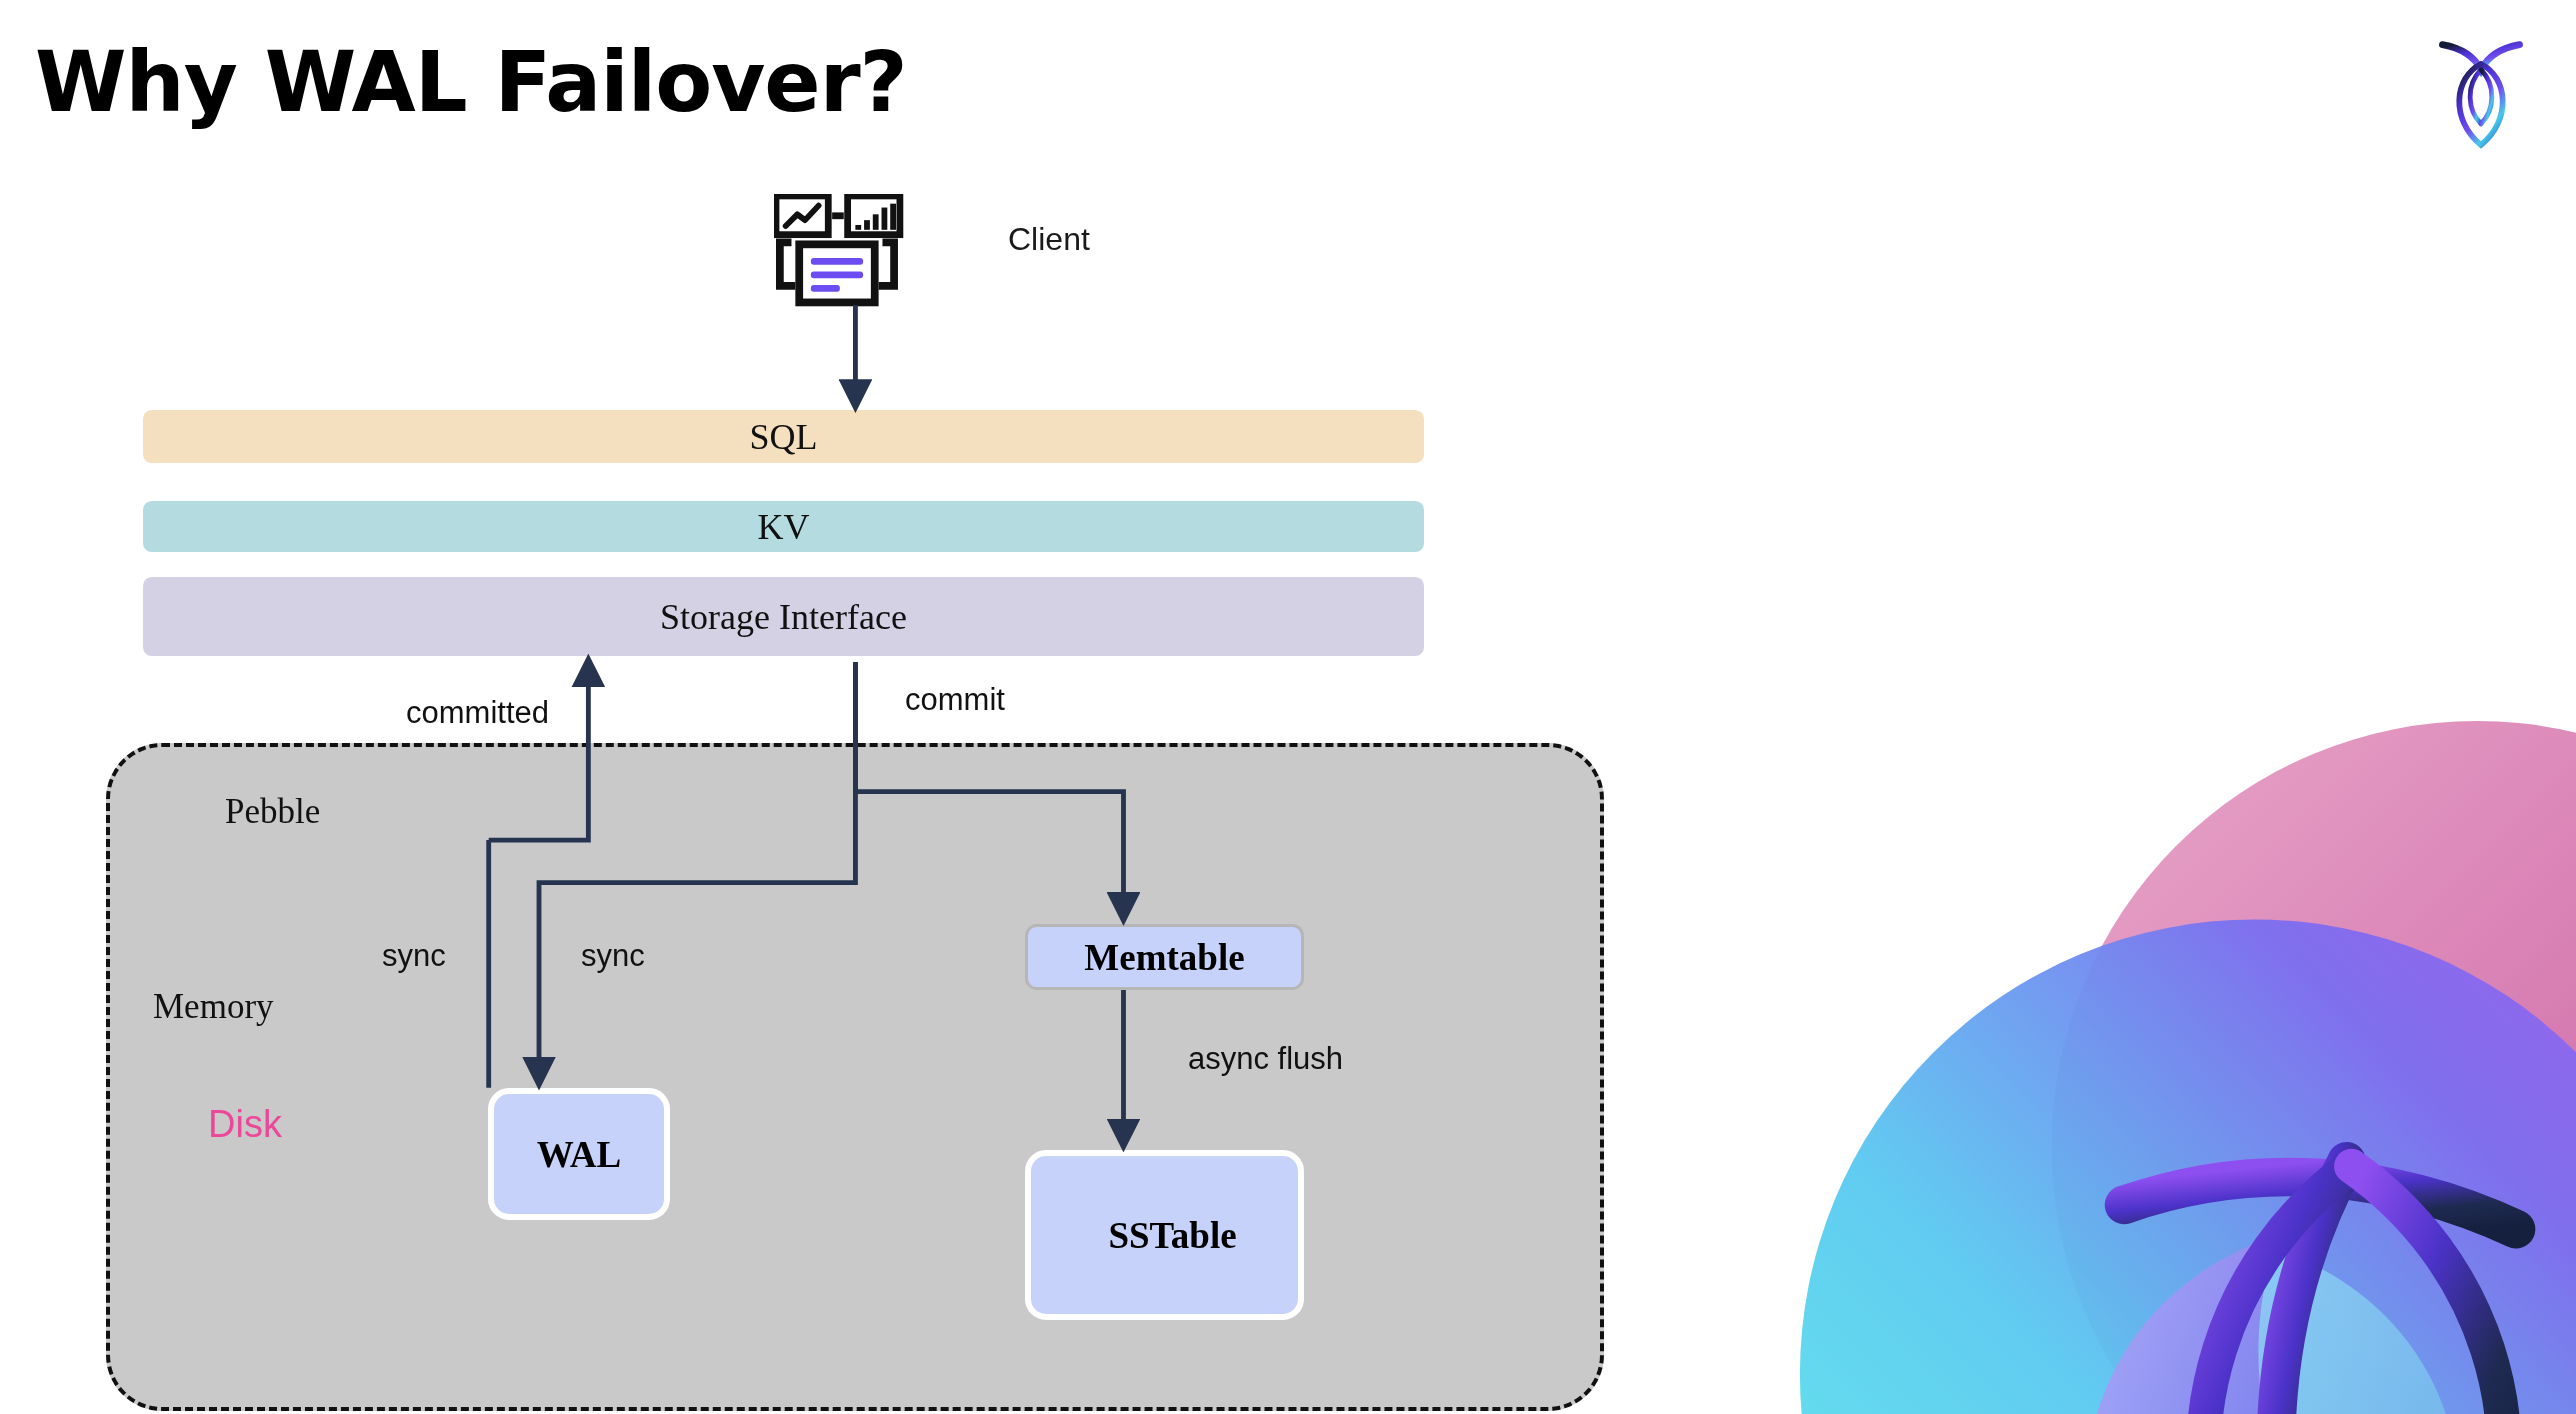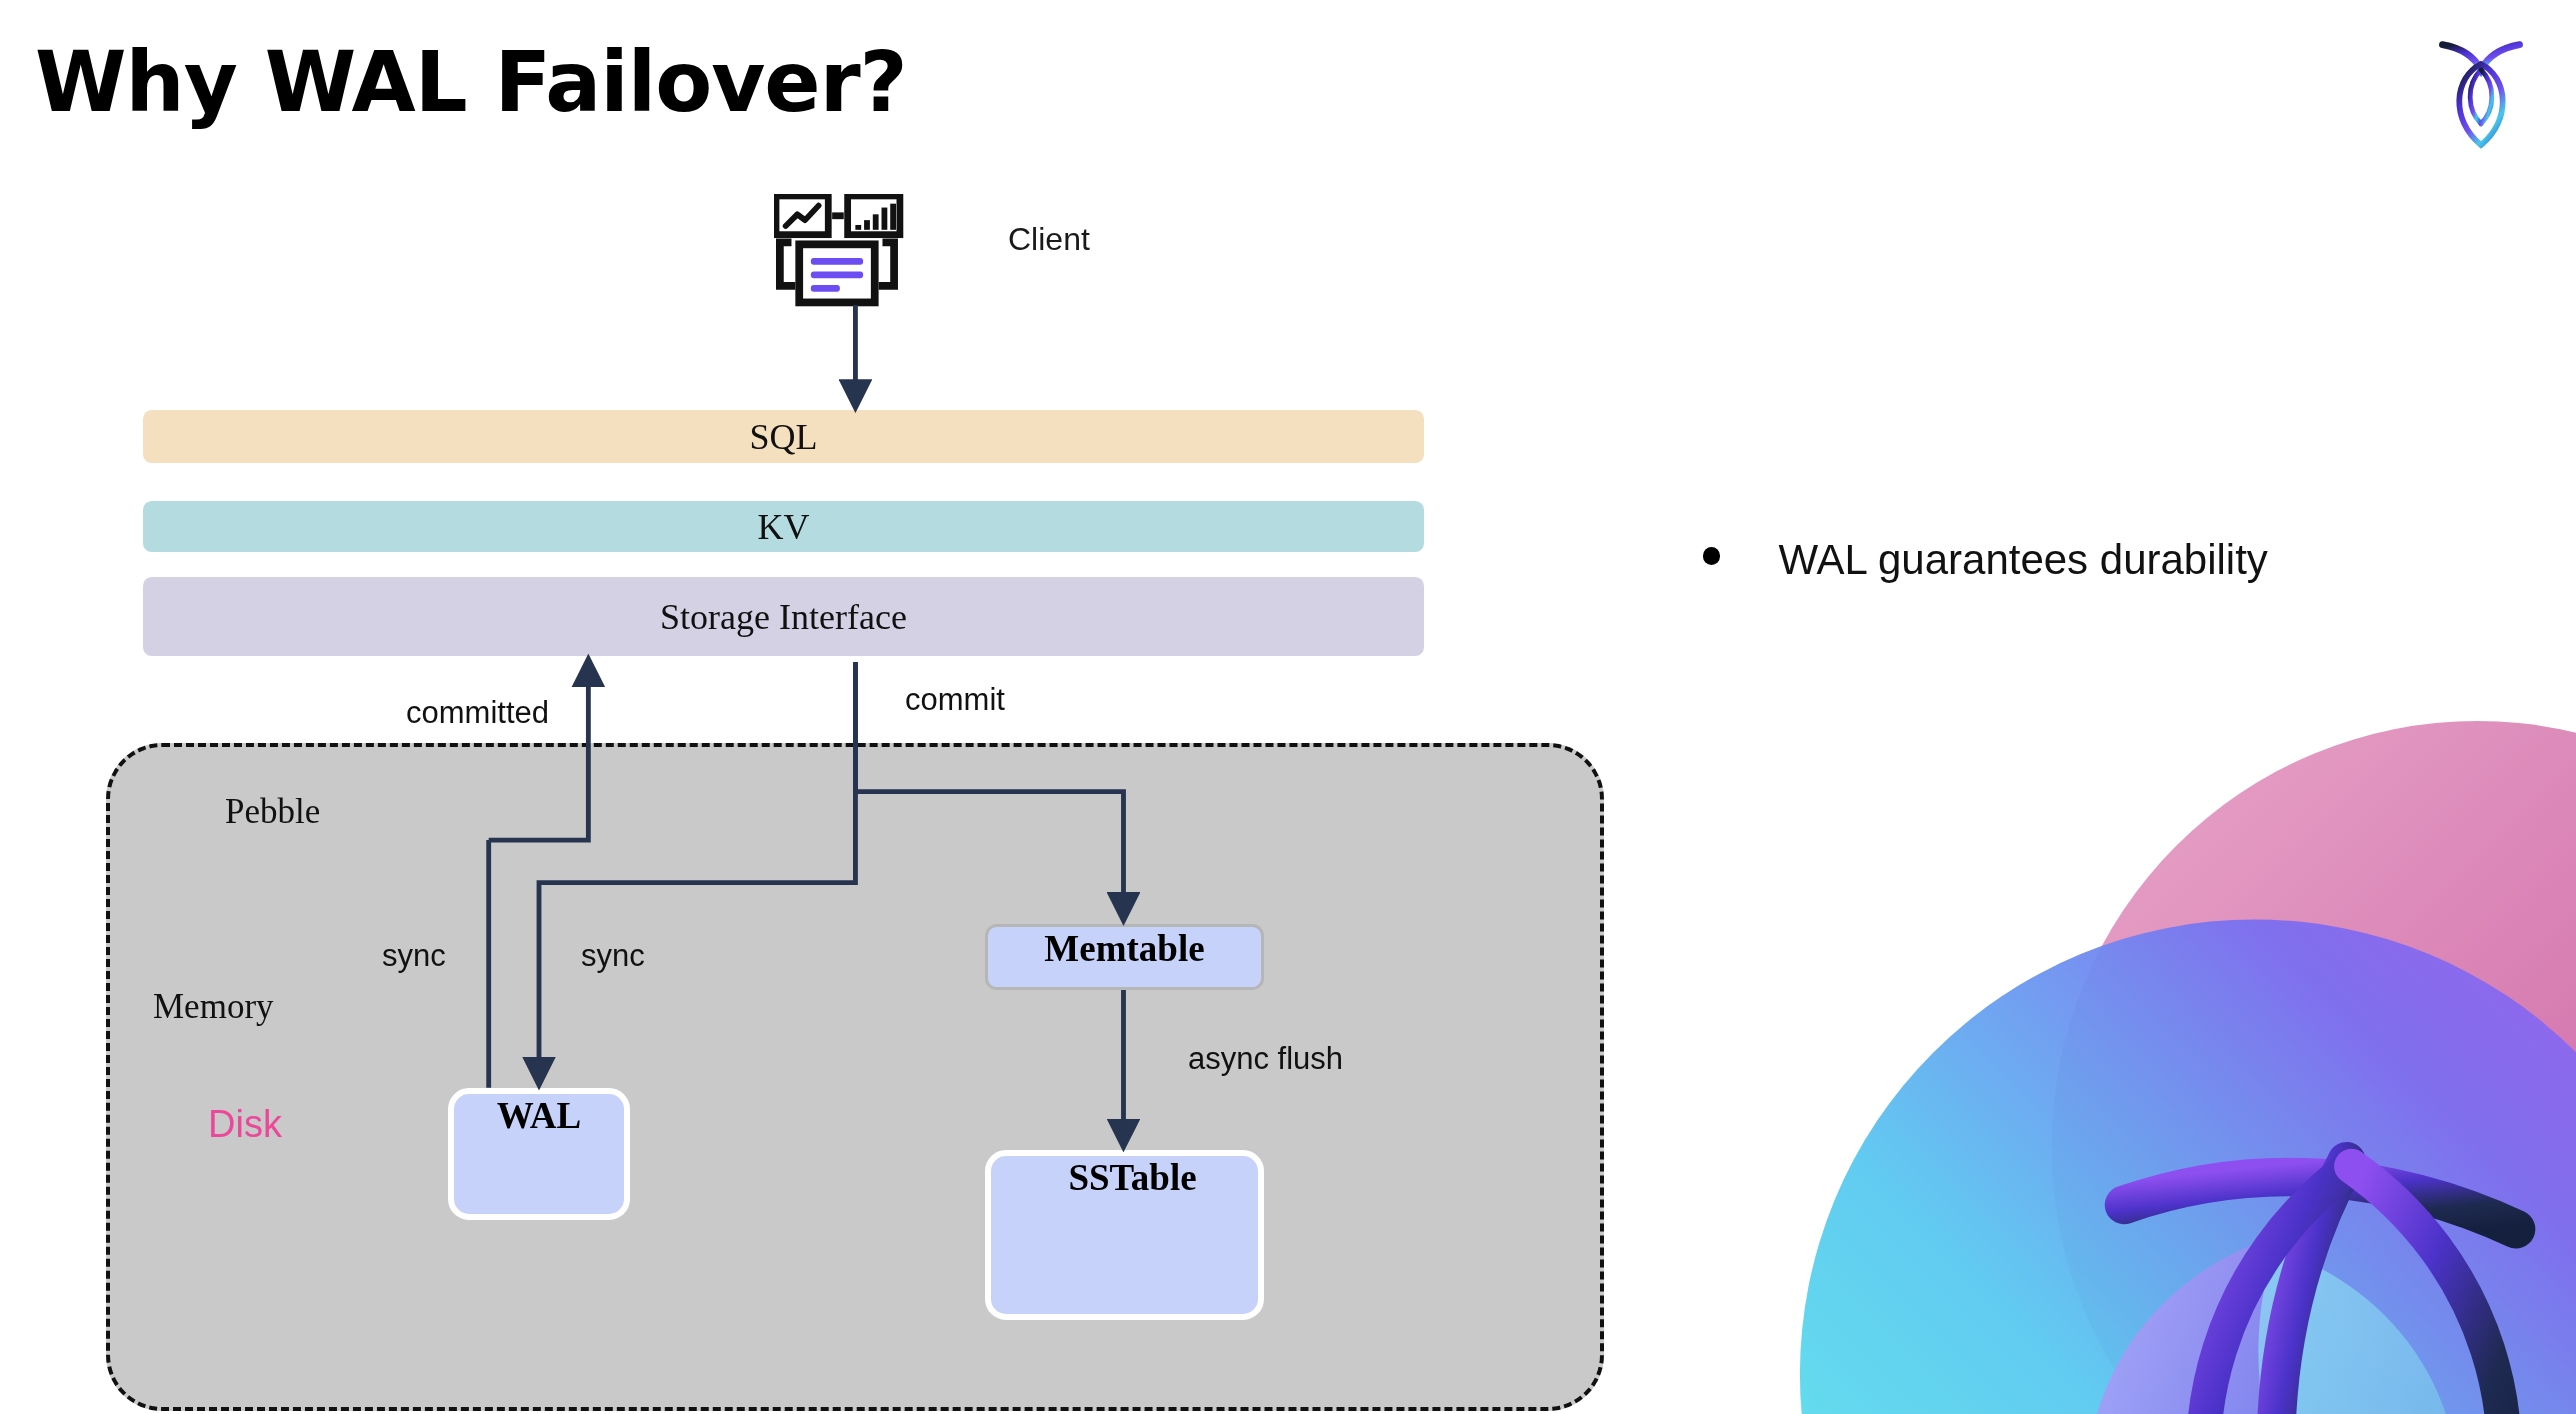--- a/index.html
+++ b/index.html
@@ -108,27 +108,28 @@
     font-family: Liberation Sans, sans-serif;
     font-size: 38px;
     color: #ec4899;
   }
 
   
   .node-box {
     position: absolute;
     background: #c6d2fa;
     display: flex;
-    align-items: flex-start;
+    align-items: center;
     justify-content: center;
     font-family: "Liberation Serif", serif;
     font-weight: 700;
     font-size: 37px;
     color: #000000;
     box-sizing: border-box;
+    margin-left: 40px;
   }
   #node-memtable {
     left: 985px; top: 924px; width: 279px; height: 66px;
     border: 3.9px solid #b6b6b6;
     border-radius: 11.6px;
   }
   #node-wal {
     left: 448px; top: 1088px; width: 182px; height: 132px;
     border: 6.8px solid #ffffff;
     border-radius: 21px;
@@ -336,18 +337,14 @@
   </g>
 </svg>
 
 <div class="edge-label" id="label-committed">committed</div>
 <div class="edge-label" id="label-commit">commit</div>
 <div class="edge-label" id="label-sync-1">sync</div>
 <div class="edge-label" id="label-sync-2">sync</div>
 <div class="edge-label" id="label-async-flush">async flush</div>
 
 <div id="bullet-list">
-  <div class="bullet-row">
-    <span class="bullet-dot"></span>
-    <span class="bullet-text">WAL guarantees durability</span>
-  </div>
 </div>
 
 
 </body></html>

